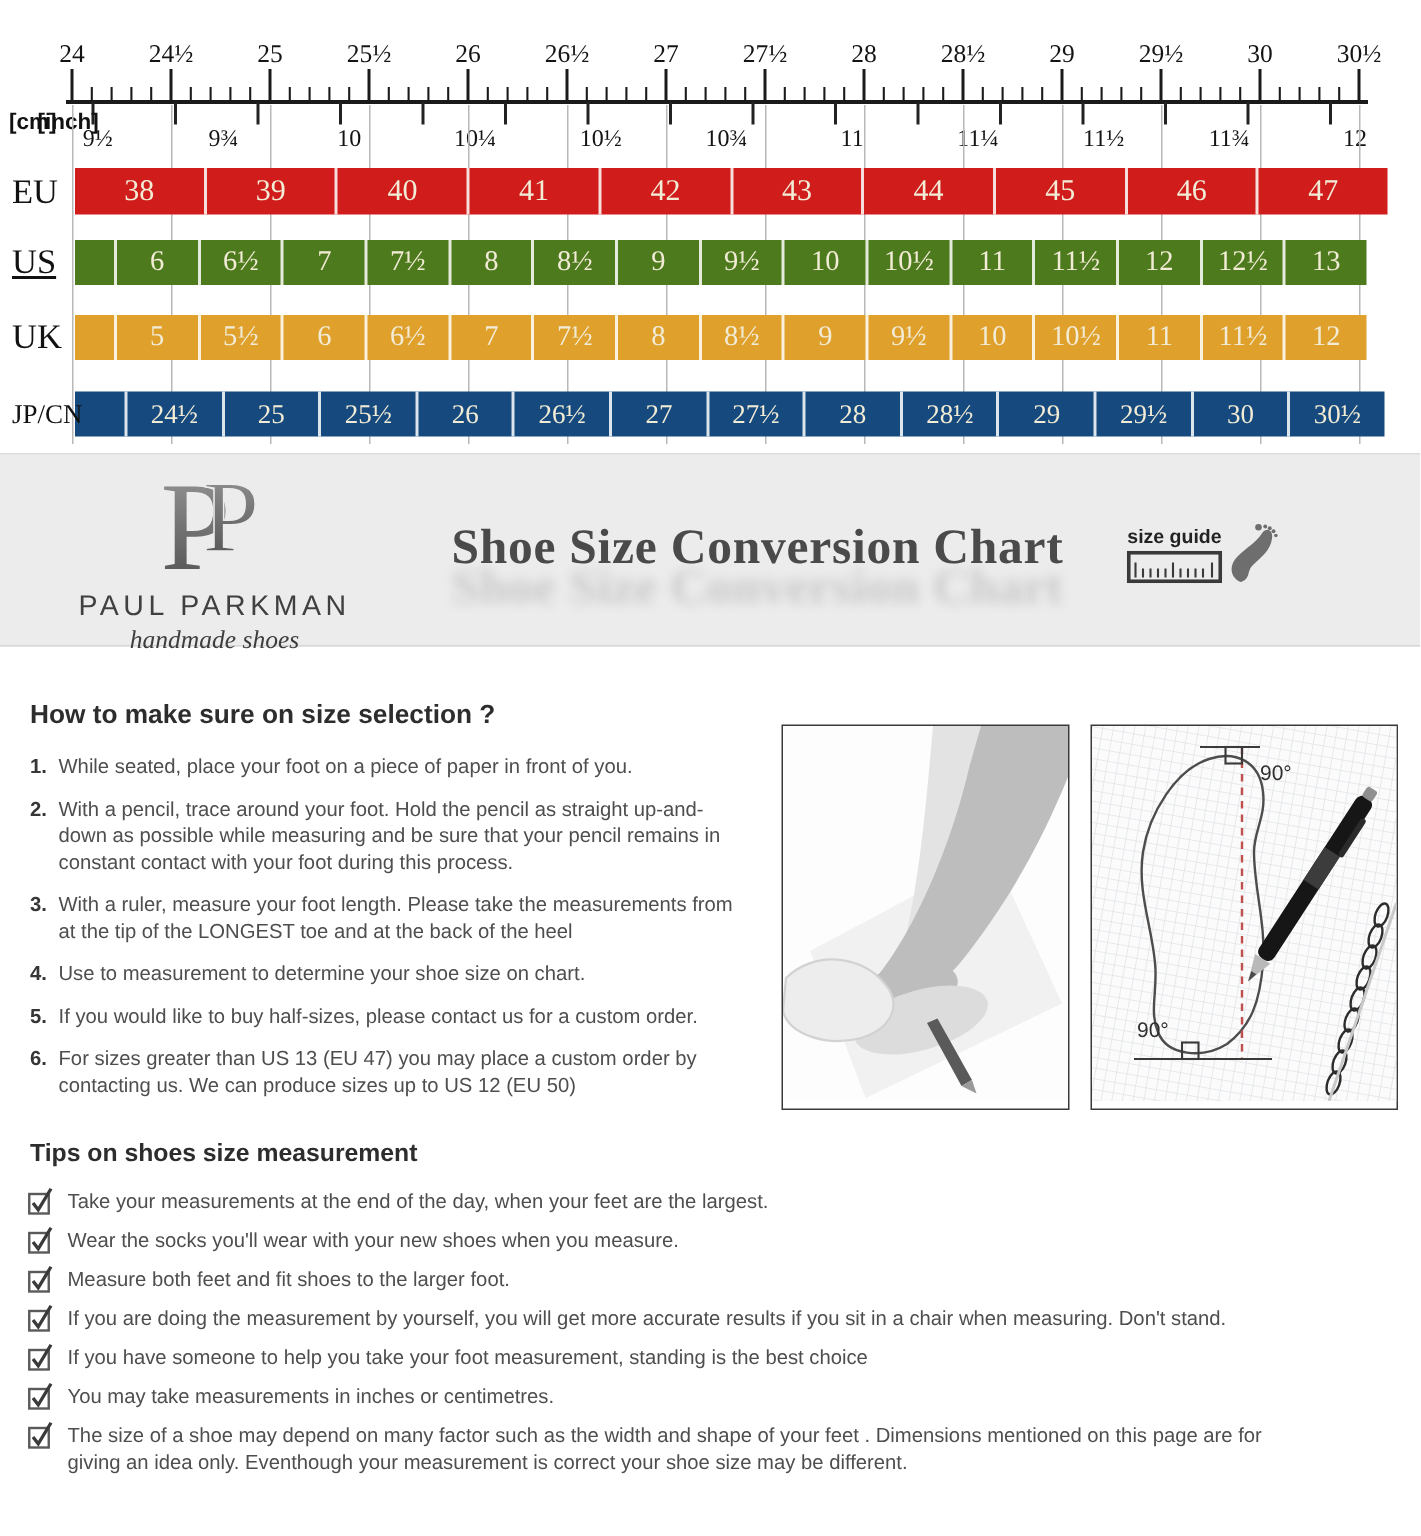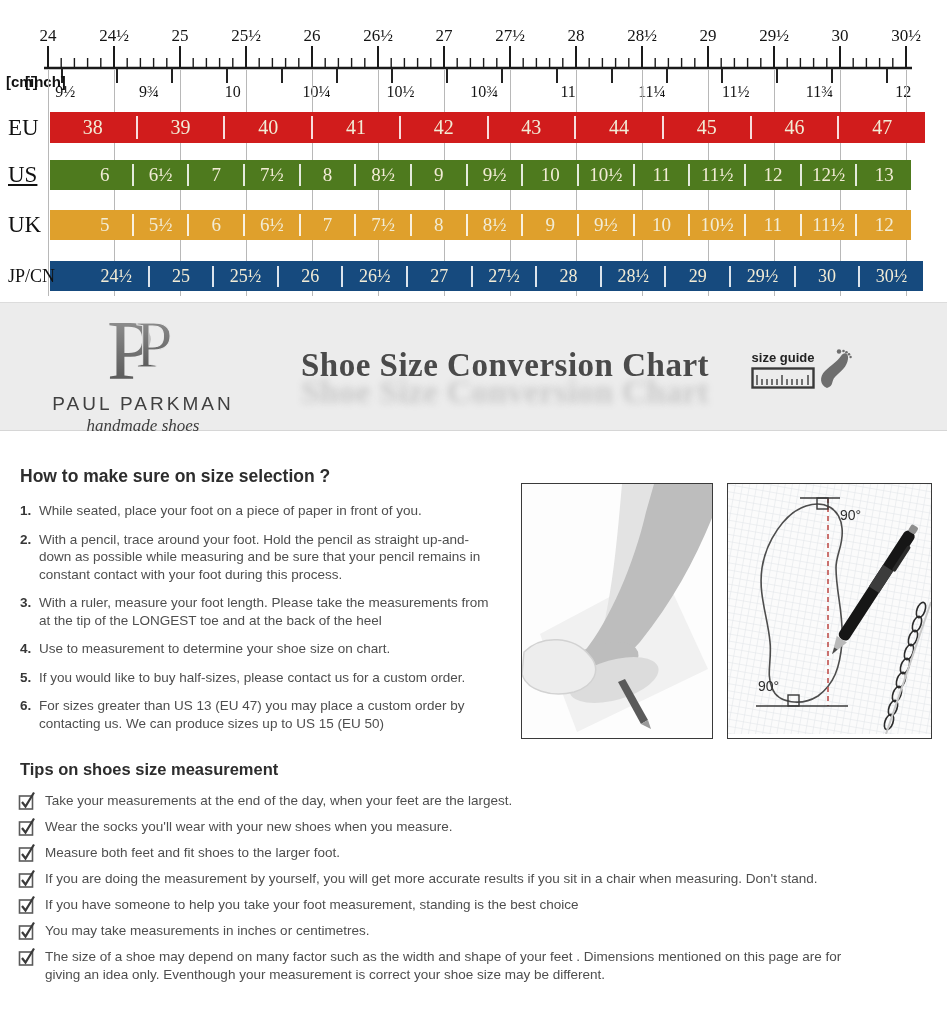--- a/index.html
+++ b/index.html
@@ -10,21 +10,21 @@
   .chart-area{position:absolute;top:0;left:0;width:947px;height:300px;}
   #ruler-svg{position:absolute;top:0;left:0;}
   .unit-label{position:absolute;font:600 15px "Liberation Sans",sans-serif;color:#111;}
   .unit-cm{top:41px;left:6px;margin-top:32px;}
   .unit-inch{top:73px;left:1px;padding-left:24px;}
   .cm-num{font-family:"Liberation Serif",serif;font-size:17px;fill:#141414;}
   .inch-num{font-family:"Liberation Serif",serif;font-size:16px;fill:#141414;}
   .gridline{position:absolute;width:1px;background:#b8b8b8;top:70px;height:226px;z-index:0;}
   .row-label{position:absolute;left:8px;z-index:2;display:flex;align-items:center;
              font-family:"Liberation Serif",serif;color:#111;}
-  .size-bar{position:absolute;z-index:1;display:flex;align-items:center;}
+  .size-bar{position:absolute;z-index:1;display:flex;}
   .size-cell{flex:1;display:flex;align-items:center;justify-content:center;
              font-family:"Liberation Serif",serif;color:#f2ecd6;
              border-right:2px solid rgba(255,255,255,.85);}
   .size-cell:last-child{border-right:none;}
   .size-cell.lead{flex:0 0 auto;}
 
   
   .brand-band{position:absolute;top:302px;left:0;width:947px;height:129px;background:#ececec;
               border-top:1px solid #dcdcdc;border-bottom:1px solid #d6d6d6;box-sizing:border-box;}
   .logo-block{position:absolute;left:38px;top:6px;width:210px;text-align:center;}
@@ -312,21 +312,21 @@
   </div>
 
   <section class="howto">
     <h2 class="section-heading" style="margin:0;">How to make sure on size selection ?</h2>
     <ol class="steps" id="steps">
         <li><span class="num">1.</span><span class="txt">While seated, place your foot on a piece of paper in front of you.</span></li>
         <li><span class="num">2.</span><span class="txt">With a pencil, trace around your foot. Hold the pencil as straight up-and-down as possible while measuring and be sure that your pencil remains in constant contact with your foot during this process.</span></li>
         <li><span class="num">3.</span><span class="txt">With a ruler, measure your foot length. Please take the measurements from at the tip of the LONGEST toe and at the back of the heel</span></li>
         <li><span class="num">4.</span><span class="txt">Use to measurement to determine your shoe size on chart.</span></li>
         <li><span class="num">5.</span><span class="txt">If you would like to buy half-sizes, please contact us for a custom order.</span></li>
-        <li><span class="num">6.</span><span class="txt">For sizes greater than US 13 (EU 47) you may place a custom order by contacting us. We can produce sizes up to US 15 (EU 50)</span></li>
+        <li><span class="num">6.</span><span class="txt">For sizes greater than US 13 (EU 47) you may place a custom order by contacting us. We can produce sizes up to US 12 (EU 50)</span></li>
       </ol>
 
     <div class="img-box one">
       <svg width="190" height="250" viewBox="0 0 190 250">
         <rect width="190" height="250" fill="#fdfdfd"></rect>
         <polygon points="18,150 140,85 186,185 55,248" fill="#f1f1f1"></polygon>
         <path d="M100,0 L148,0 L140,70 C135,100 120,130 100,152 L82,140 C92,95 96,45 100,0 Z" fill="#e3e3e3"></path>
         <path d="M132,0 L190,0 L190,34 C172,78 150,118 118,158 C104,174 88,186 72,190 C58,192 52,180 62,168 C88,136 112,80 124,28 Z" fill="#bdbdbd"></path>
         <ellipse cx="78" cy="180" rx="40" ry="19" fill="#bdbdbd" transform="rotate(-18 78 180)"></ellipse>
         <ellipse cx="92" cy="196" rx="46" ry="20" fill="#dcdcdc" transform="rotate(-16 92 196)"></ellipse>

